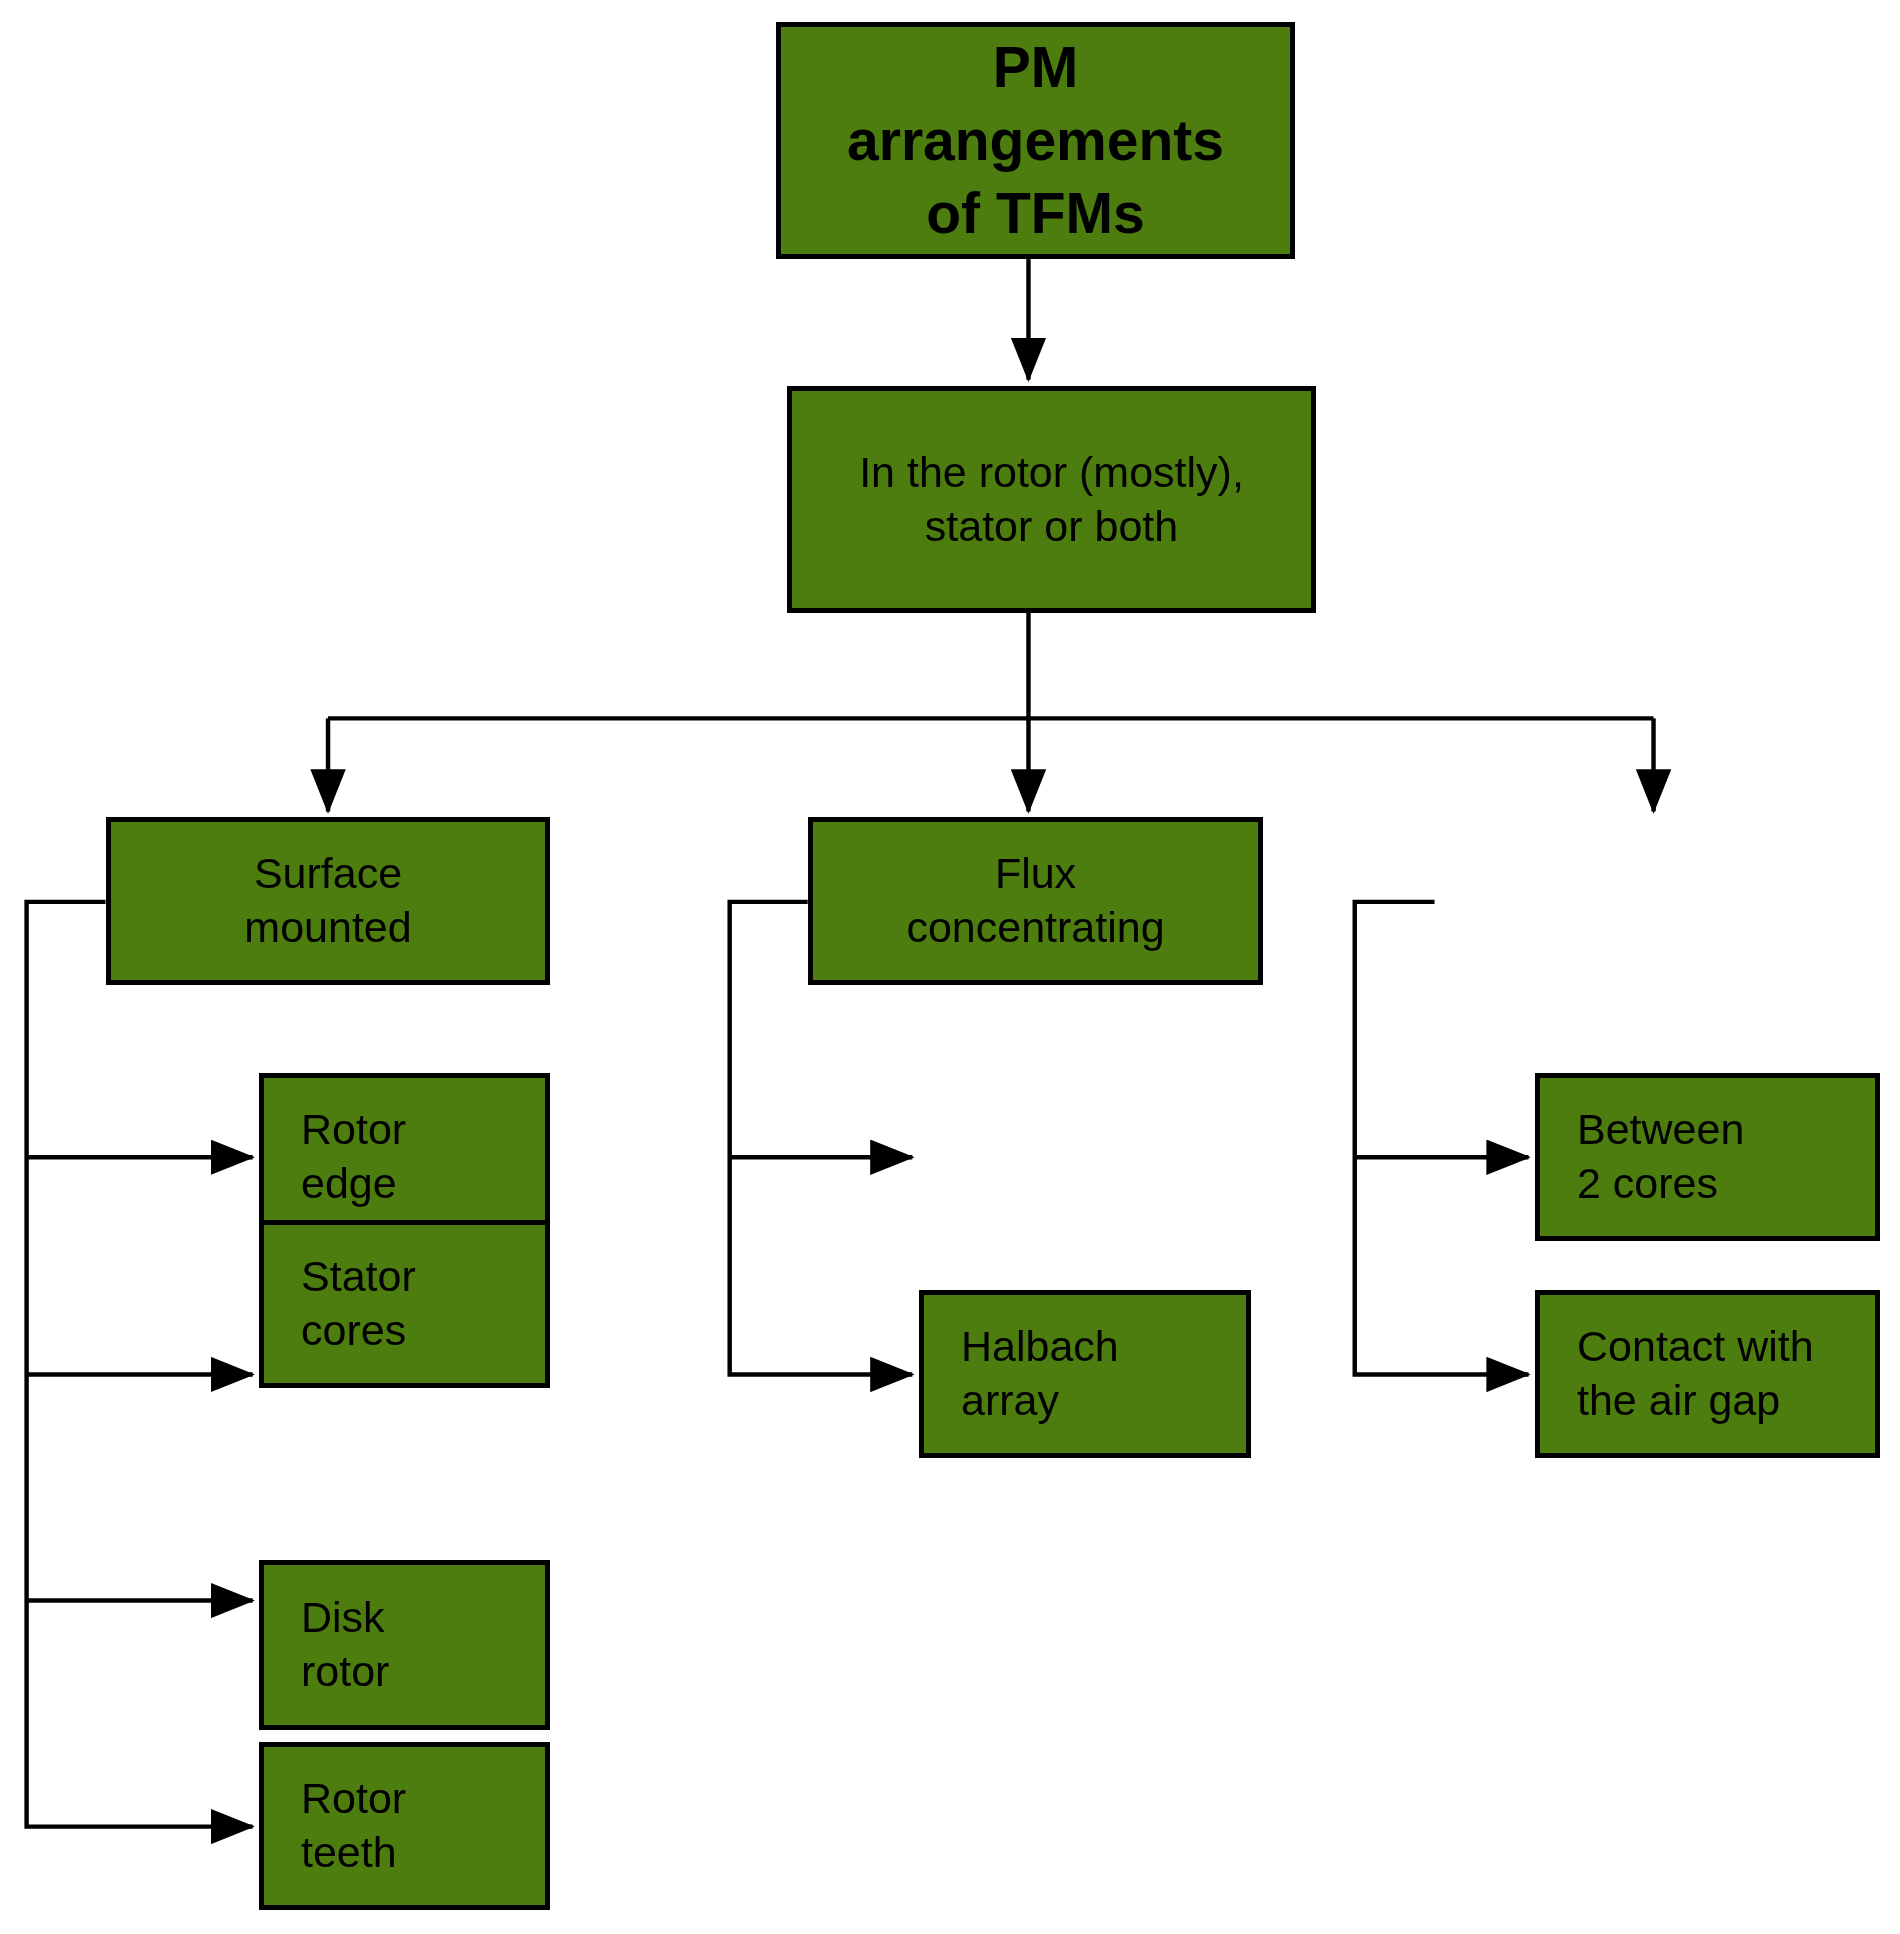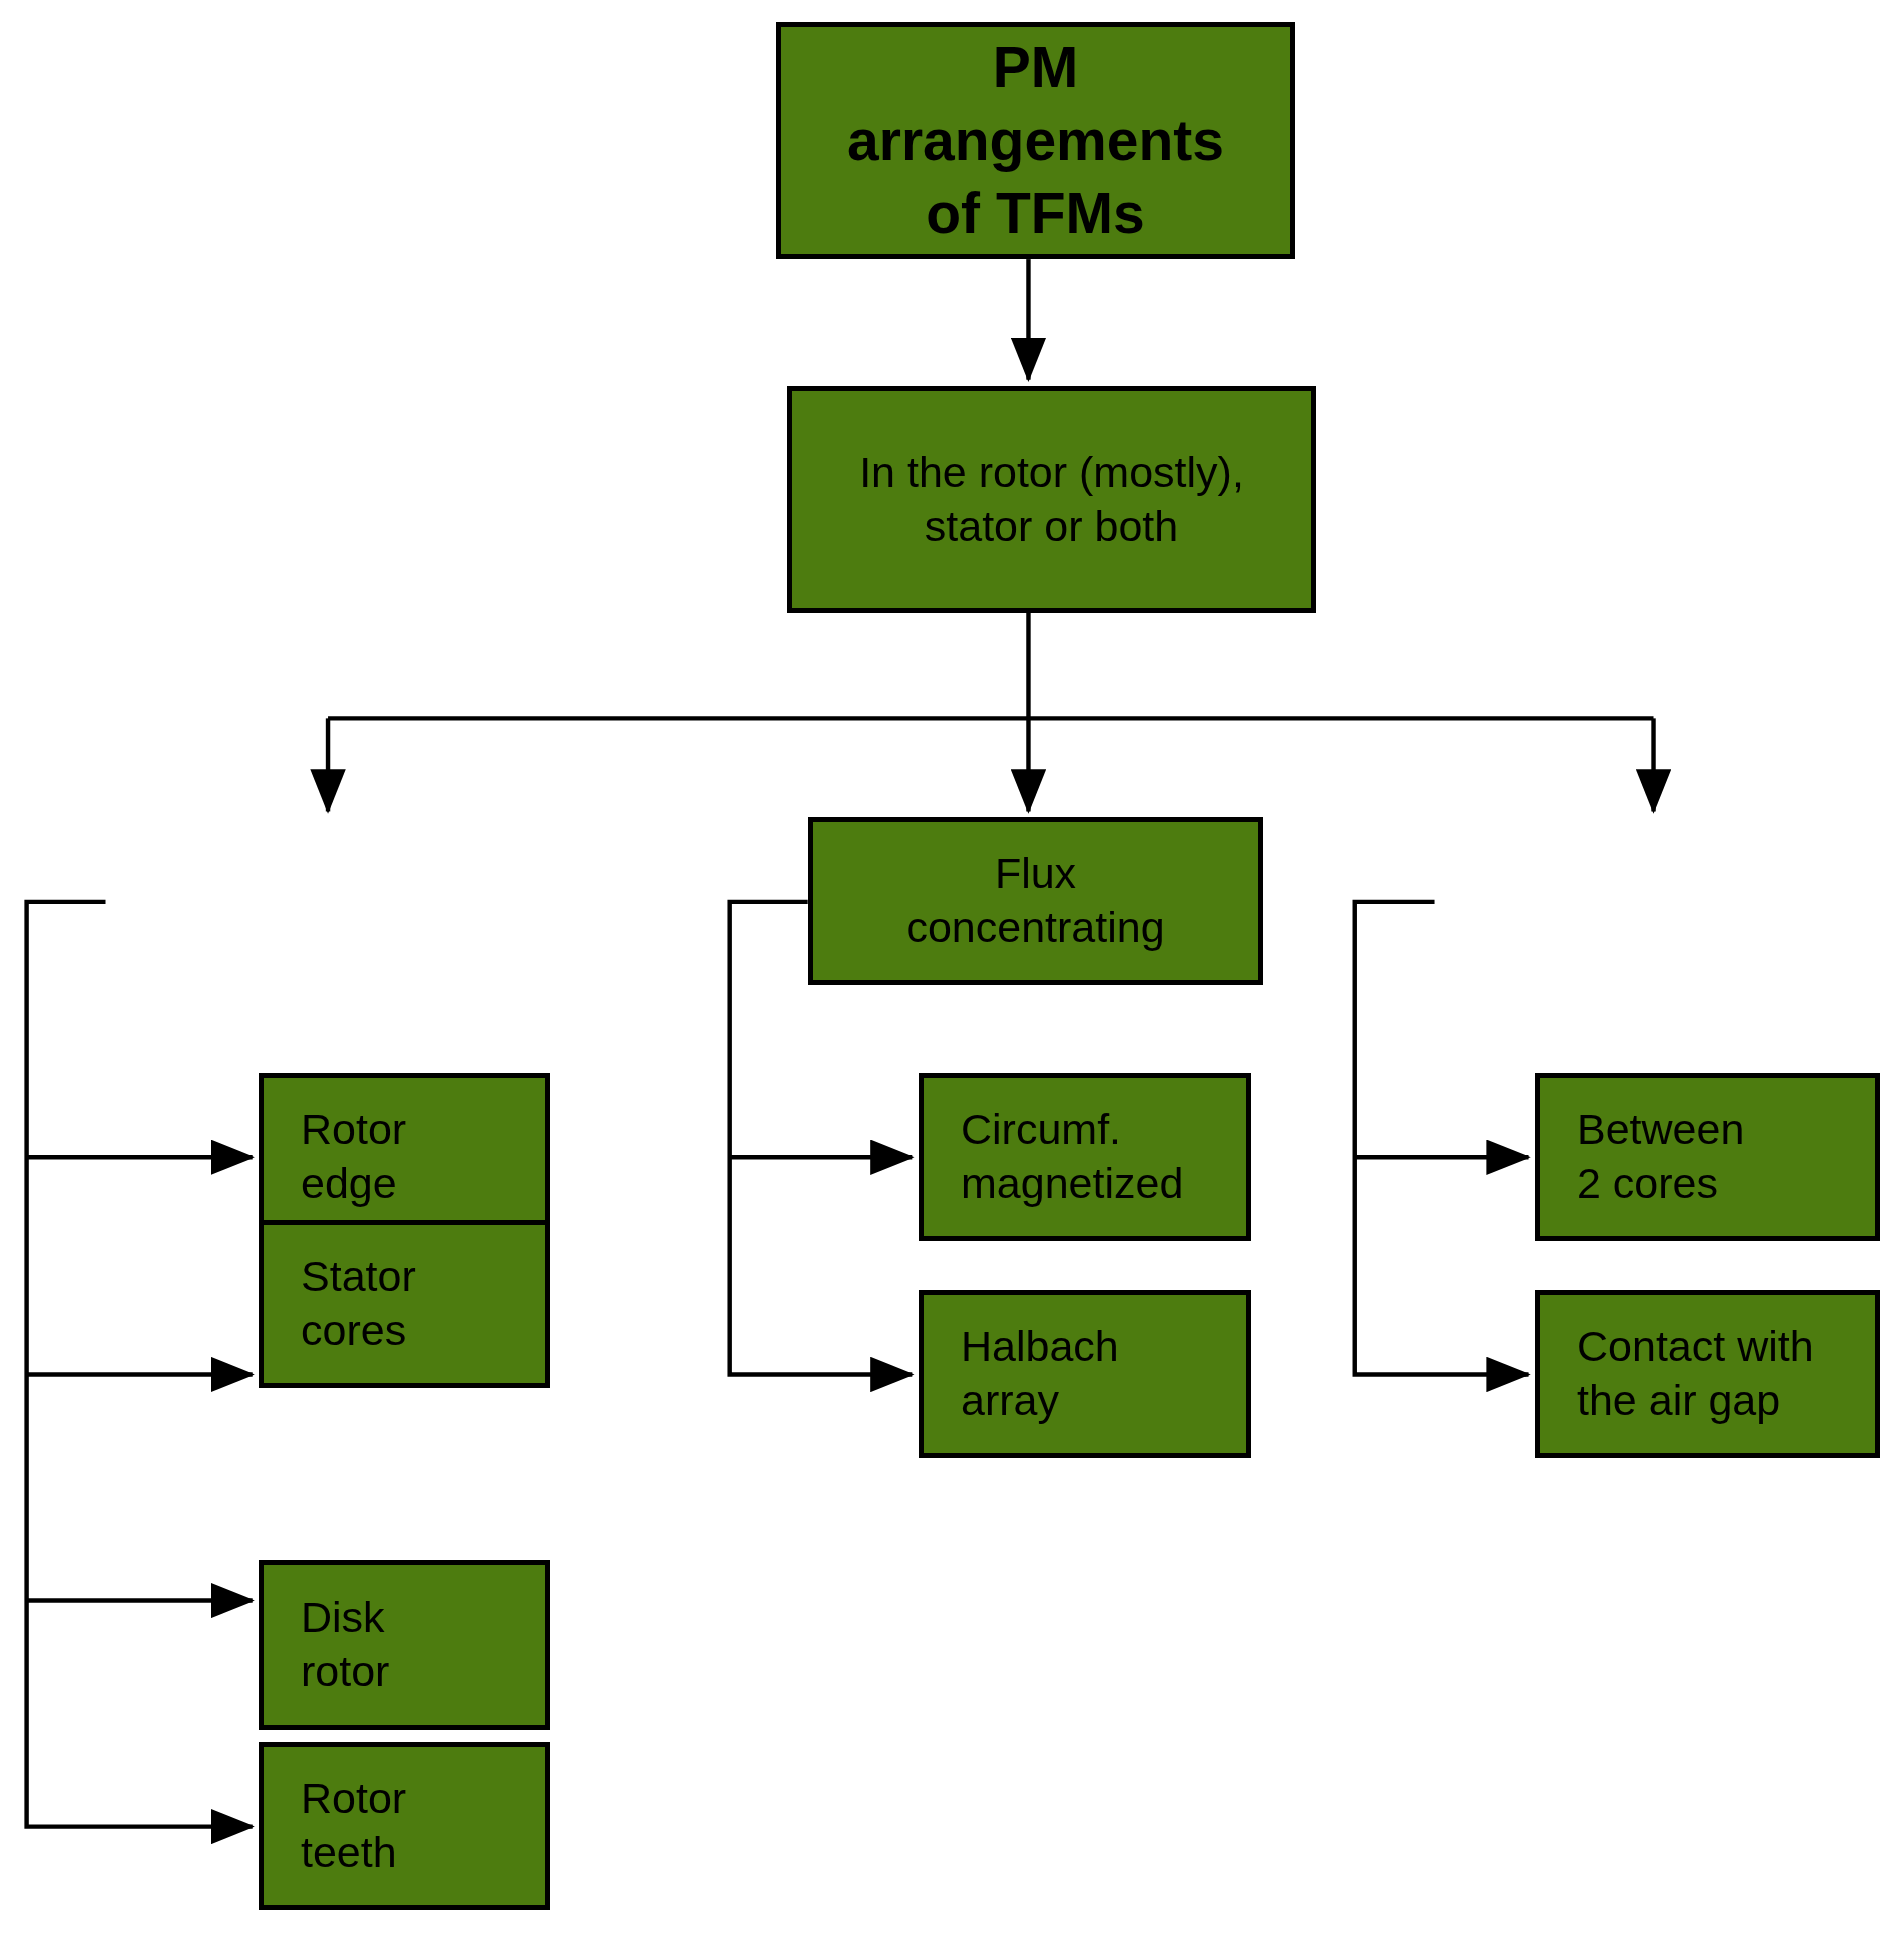--- a/index.html
+++ b/index.html
@@ -92,39 +92,39 @@
     <path class="connector" d="M1528,1305 L1724,1305" marker-end="url(#arrowhead)"></path>
   </svg>
 
   <div class="node" id="node-root">PM
 arrangements
 of TFMs</div>
 
   <div class="node" id="node-placement">In the rotor (mostly),
 stator or both</div>
 
+  <div class="node" id="node-surface">Surface
+mounted</div>
 
   <div class="node" id="node-flux">Flux
 concentrating</div>
 
 
   <div class="node left-text" id="node-rotor-edge">Rotor
 edge</div>
 
   <div class="node left-text" id="node-stator-cores">Stator
 cores</div>
 
   <div class="node left-text" id="node-disk-rotor">Disk
 rotor</div>
 
   <div class="node left-text" id="node-rotor-teeth">Rotor
 teeth</div>
 
-  <div class="node left-text" id="node-circumf">Circumf.
-magnetized</div>
 
   <div class="node left-text" id="node-halbach">Halbach
 array</div>
 
   <div class="node left-text" id="node-between">Between
 2 cores</div>
 
   <div class="node left-text" id="node-contact">Contact with
 the air gap</div>
 

